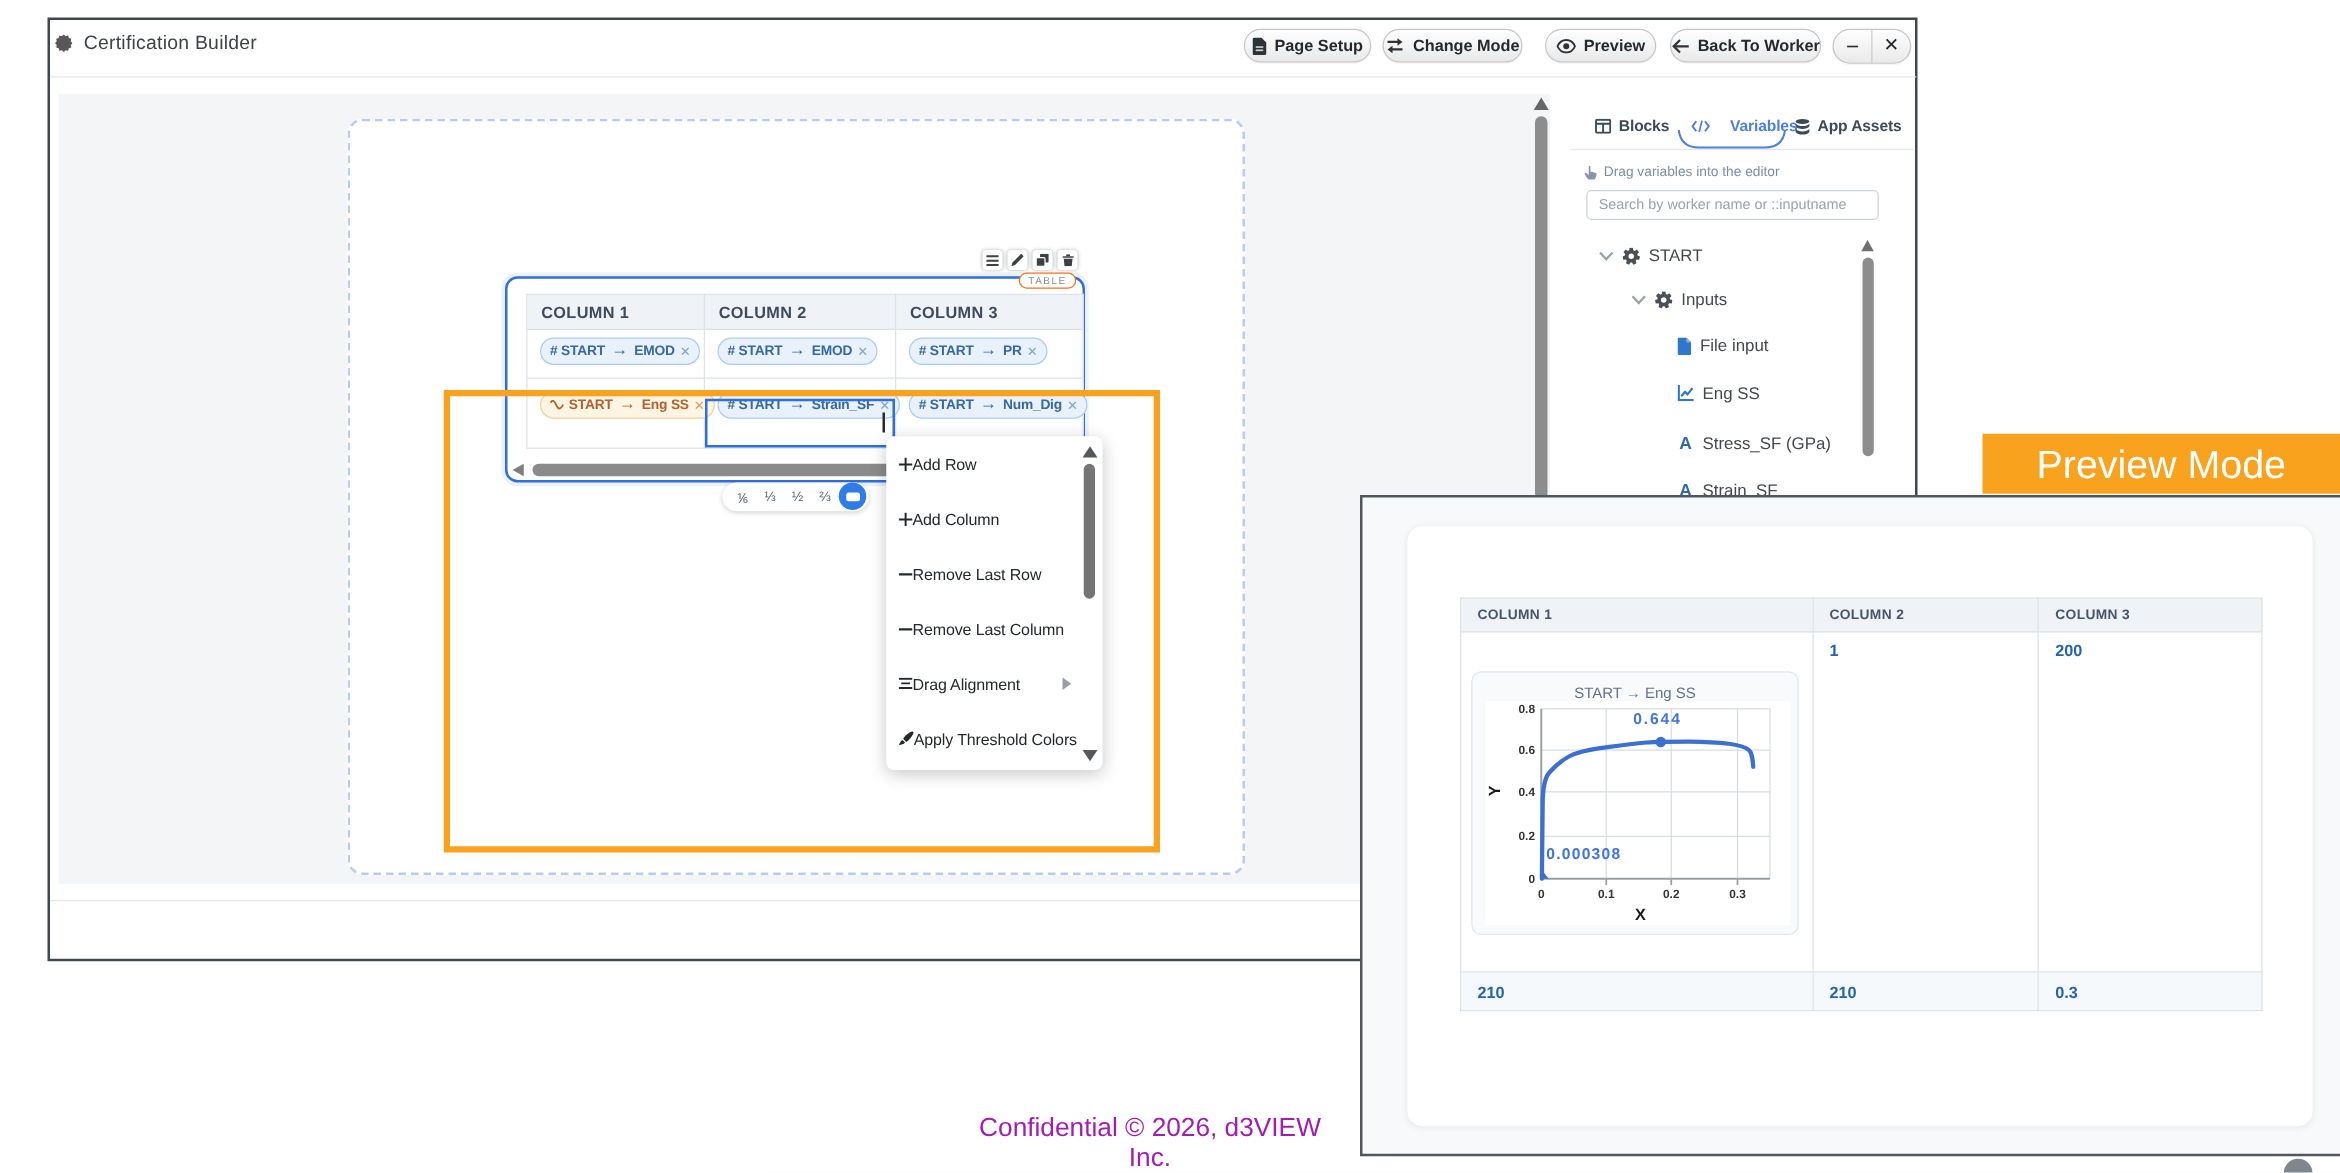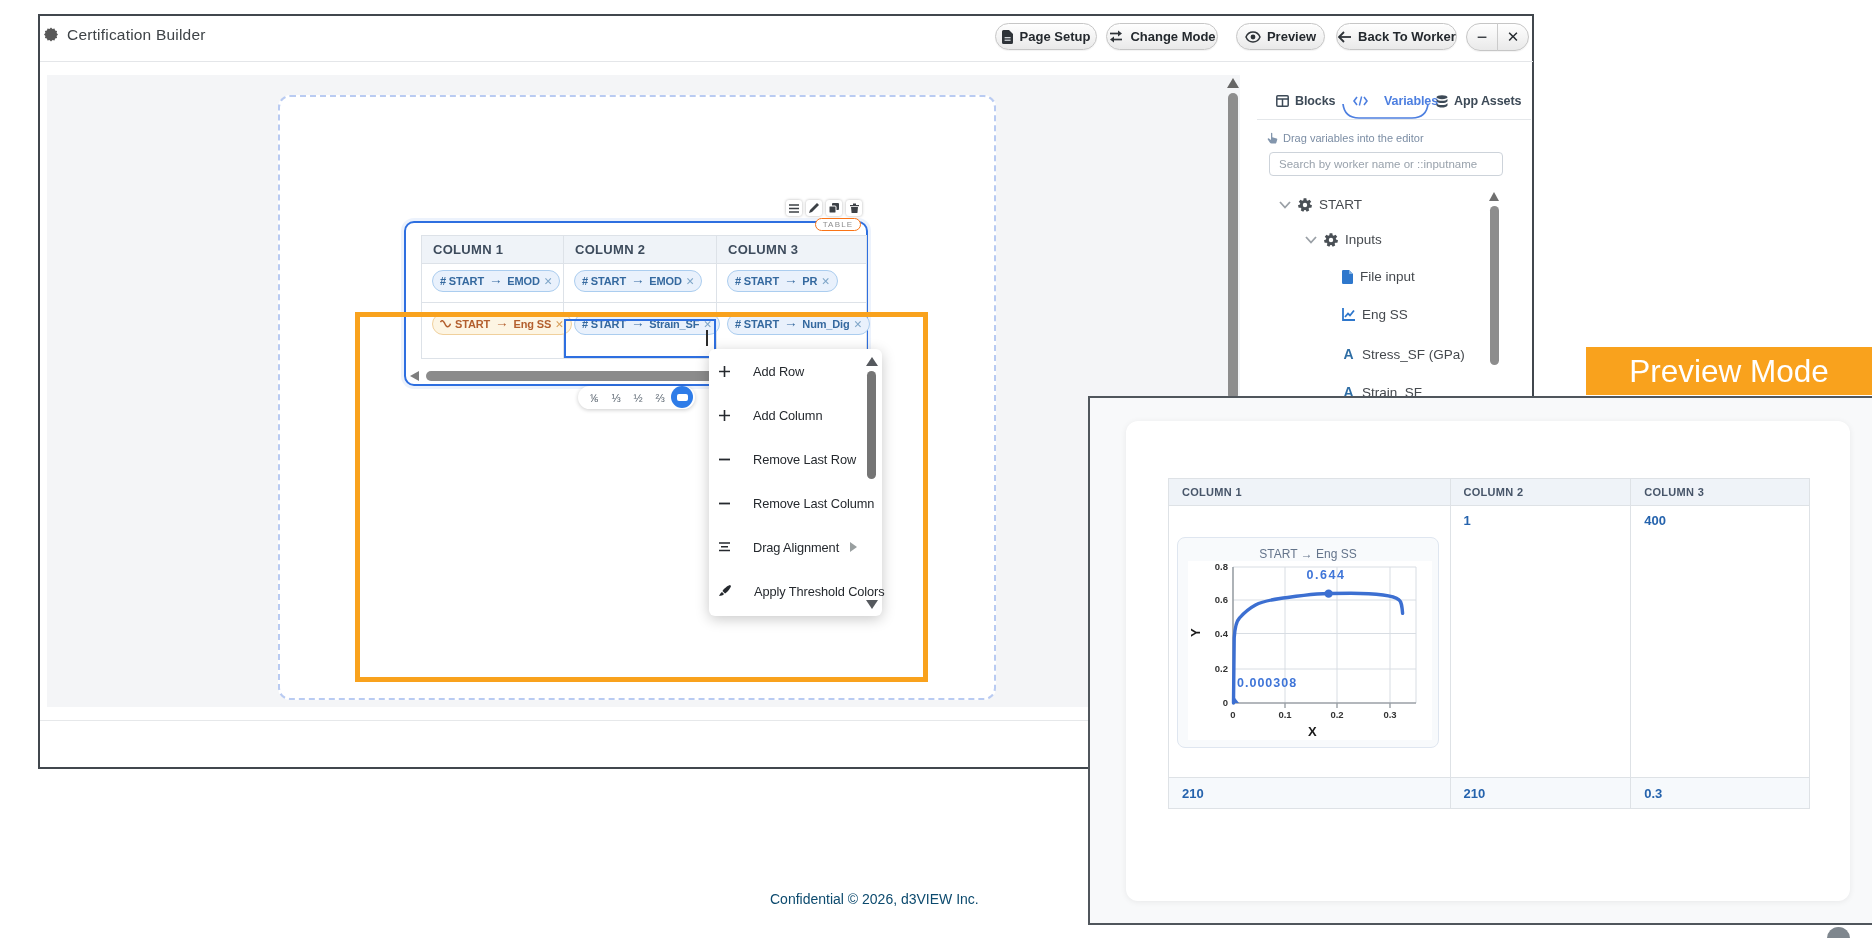--- a/index.html
+++ b/index.html
@@ -34,41 +34,41 @@
 .hthumb{left:426px;top:371px;width:290px;height:10px;border-radius:5px;background:#8b8b8b}
 
 .wsel{left:578px;top:386px;width:117px;height:23px;background:#fff;border-radius:12px;box-shadow:0 1px 4px rgba(0,0,0,.2);display:flex;align-items:center;z-index:4}
 .wsel span{font-size:11px;color:#5a6570;width:22px;text-align:center}
 .wcirc{left:671px;top:386px;width:22px;height:22px;border-radius:50%;background:#2e7ce8;z-index:5;display:flex;align-items:center;justify-content:center}
 .wcirc i{display:block;width:11px;height:7px;background:#fff;border-radius:2px}
 
 .orect{left:355px;top:312px;width:573px;height:370px;border:5px solid #f9a21d;z-index:6}
 
 .menu{left:709px;top:349px;width:173px;height:267px;background:#fff;border-radius:6px;box-shadow:0 3px 14px rgba(0,0,0,.22);z-index:7}
-.mitem{position:absolute;left:719px;height:20px;display:flex;align-items:center;gap:23px;font-size:12.8px;color:#25292e;letter-spacing:-.1px}
+.mitem{position:absolute;left:719px;height:20px;display:flex;align-items:center;gap:0;font-size:12.8px;color:#25292e;letter-spacing:-.1px}
 
 .panel{left:1240px;top:75px;width:291px;height:632px;background:#fff}
 .tabtxt{font-size:12.5px;font-weight:700;color:#3d4a57;letter-spacing:-.1px}
 .panline{left:1257px;top:119px;width:274px;height:1px;background:#e4e7ea}
 .drag{left:1283px;top:132px;font-size:11px;color:#7b8da4}
 .search{left:1269px;top:152px;width:234px;height:24px;border:1px solid #cdd3da;border-radius:4px;background:#fff;display:flex;align-items:center;padding-left:9px;font-size:11.5px;color:#99a2ac}
 .trow{position:absolute;display:flex;align-items:center;gap:7px;font-size:13.5px;color:#45494e}
 
 .vthumb{border-radius:5px;background:#8d8d8d}
 .tri{width:0;height:0;position:absolute}
 
 .overlay{left:1088px;top:396px;width:790px;height:529px;border:2px solid #50565c;background:#f8f9fa;z-index:8}
 .card{left:1126px;top:421px;width:724px;height:480px;background:#fff;border-radius:12px;box-shadow:0 1px 6px rgba(0,0,0,.07);z-index:9}
 .ptable{left:1168px;top:478px;width:642px;z-index:10;border-collapse:collapse;position:absolute}
 .ptable th{background:#eff3f8;border:1px solid #dee2e6;font-size:11px;color:#475569;font-weight:700;text-align:left;height:27px;padding:0 0 0 13px;letter-spacing:.3px}
 .ptable td{border:1px solid #dee2e6;font-size:13px;font-weight:700;color:#2563ad;vertical-align:top;padding:7px 0 0 13px}
 .chartcard{left:1177px;top:537px;width:262px;height:211px;background:#f8fafc;border:1px solid #dfe6f0;border-radius:8px;z-index:11}
 
 .banner{left:1586px;top:347px;width:286px;height:48px;background:#f9a21d;color:#fff;font-size:31.5px;display:flex;align-items:center;justify-content:center;z-index:12}
-.footer{left:770px;top:891px;width:300px;font-size:14px;color:#0c4a6e}
+.footer{left:770px;top:891px;width:300px;text-align:center;font-size:21px;color:#a21caf}
 .gcirc{left:1827px;top:927px;width:23px;height:23px;border-radius:50%;background:#7f878e;z-index:13}
 </style></head>
 <body>
 <div class="a win"></div>
 <div class="a titleline"></div>
 <svg class="a" style="left:44px;top:27px" width="14" height="15" viewBox="0 0 14 15">
     <polygon points="7.00,0.50 8.50,1.90 10.50,1.44 11.10,3.40 13.06,4.00 12.60,6.00 14.00,7.50 12.60,9.00 13.06,11.00 11.10,11.60 10.50,13.56 8.50,13.10 7.00,14.50 5.50,13.10 3.50,13.56 2.90,11.60 0.94,11.00 1.40,9.00 0.00,7.50 1.40,6.00 0.94,4.00 2.90,3.40 3.50,1.44 5.50,1.90" fill="#585858"></polygon>
   </svg>
 <div class="a title">Certification Builder</div>
 <div class="a pill" style="left:995px;top:23px;width:102px">
@@ -295,21 +295,21 @@
 <table class="ptable" cellspacing="0">
  <tbody>
       <tr>
         <th style="width:282px">COLUMN 1</th>
         <th style="width:181px">COLUMN 2</th>
         <th style="width:179px">COLUMN 3</th>
       </tr>
  <tr style="height:272px">
         <td></td>
         <td>1</td>
-        <td>400</td>
+        <td>200</td>
       </tr>
  <tr style="height:31px">
         <td style="background:#f6f9fc;padding-top:8px">210</td>
         <td style="background:#f6f9fc;padding-top:8px">210</td>
         <td style="background:#f6f9fc;padding-top:8px">0.3</td>
       </tr>
 </tbody>
   </table>
 <div class="a chartcard"></div>
 <svg class="a" style="left:1177px;top:537px;z-index:12" width="262" height="211" viewBox="0 0 262 211">

